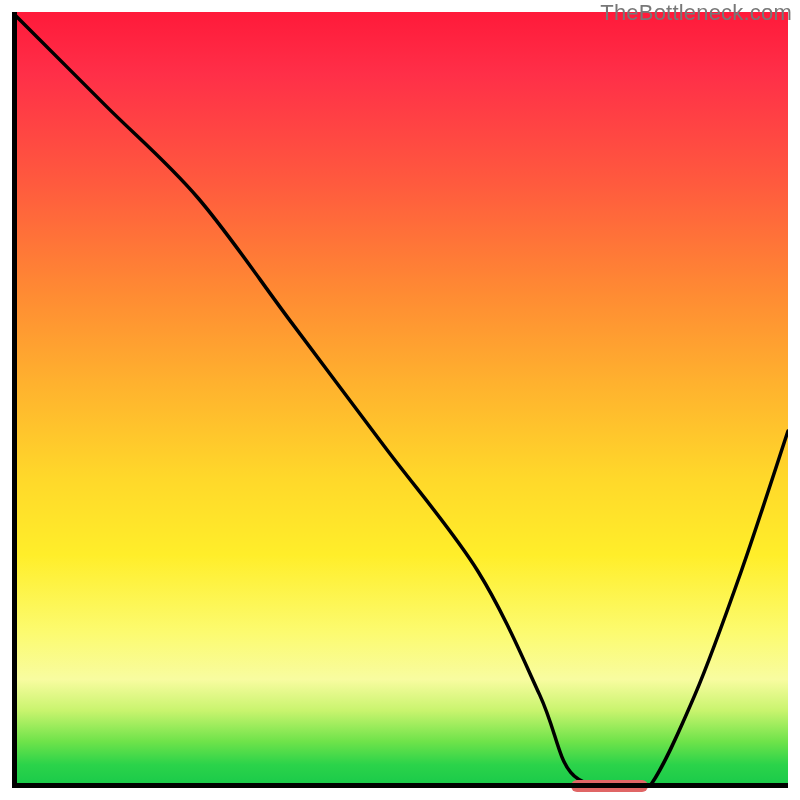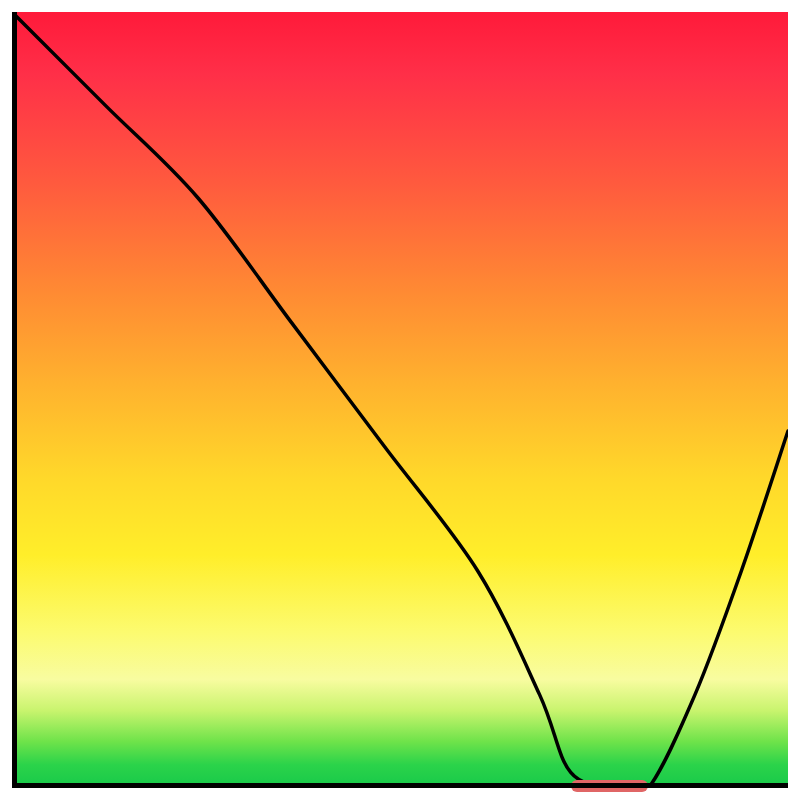--- a/index.html
+++ b/index.html
@@ -88,13 +88,14 @@
   <div class="plot-area"></div>
 
   <svg class="curve" viewBox="0 0 776 776" preserveAspectRatio="none">
     <path id="curve-path" d="M 0 0 C 15.519999999999998 15.520000000000001, 62.08 62.08, 93.11999999999999 93.12 C 124.15999999999998 124.16000000000001, 155.2 150.02666666666667, 186.23999999999998 186.24 C 217.27999999999997 222.45333333333335, 248.32000000000002 269.0133333333334, 279.36 310.40000000000003 C 310.40000000000003 351.7866666666667, 341.43999999999994 393.17333333333335, 372.47999999999996 434.56 C 403.52 475.94666666666666, 439.7333333333333 517.3333333333334, 465.59999999999997 558.72 C 491.46666666666664 600.1066666666667, 512.1600000000001 649.2533333333333, 527.6800000000001 682.88 C 543.2 716.5066666666667, 545.7866666666667 744.96, 558.72 760.48 C 571.6533333333333 776, 592.3466666666667 773.4133333333333, 605.28 776 C 618.2133333333333 778.5866666666667, 623.3866666666665 791.52, 636.3199999999999 776 C 649.2533333333333 760.48, 667.36 719.0933333333334, 682.88 682.88 C 698.4 646.6666666666666, 713.92 602.6933333333334, 729.4399999999999 558.72 C 744.9599999999999 514.7466666666667, 768.24 442.32, 776 419.03999999999996" fill="none" stroke="#000" stroke-width="3.5" stroke-linecap="round" stroke-linejoin="round"></path>
   </svg>
 
   <div id="optimal-marker" class="optimal-marker" style="left: 570.72px; width: 77.6px; top: 780px; background: rgb(224, 102, 102);"></div>
 
   <div class="axes-border"></div>
 
+  <div class="watermark">TheBottleneck.com</div>
 </div>
 
 </body></html>

